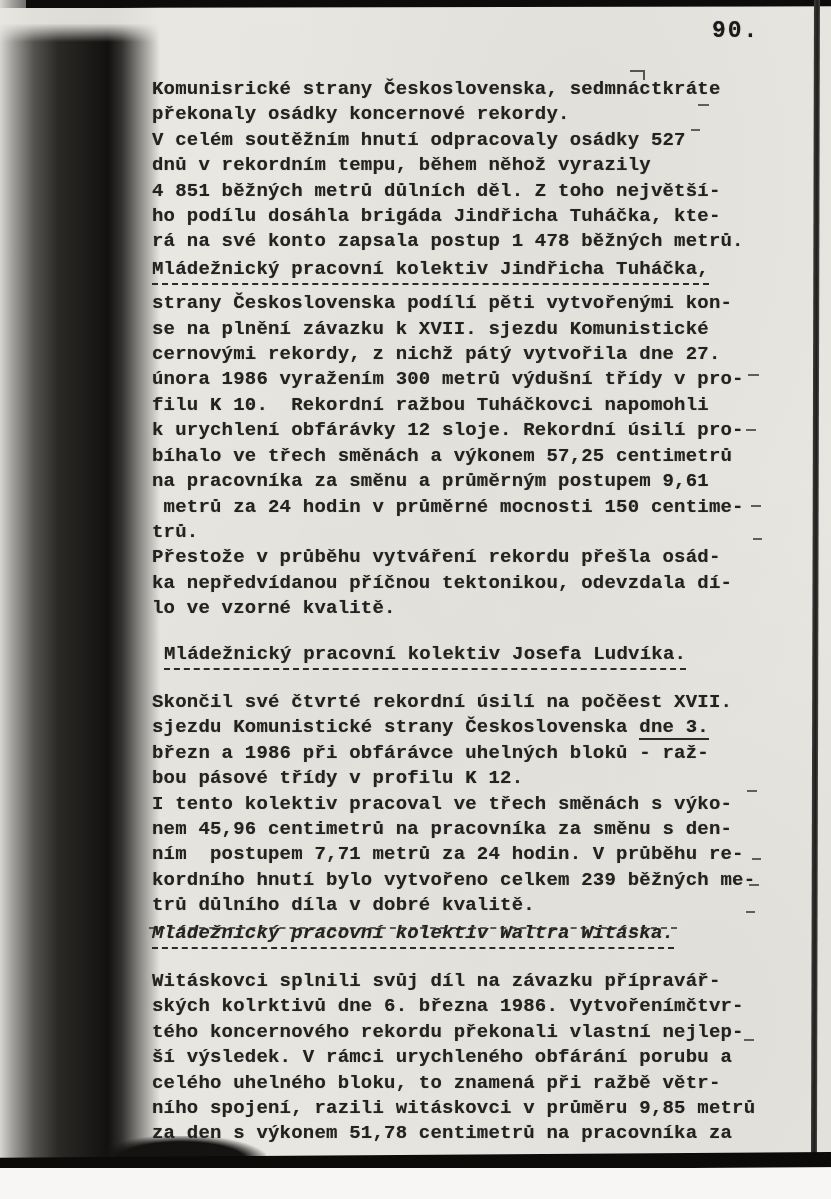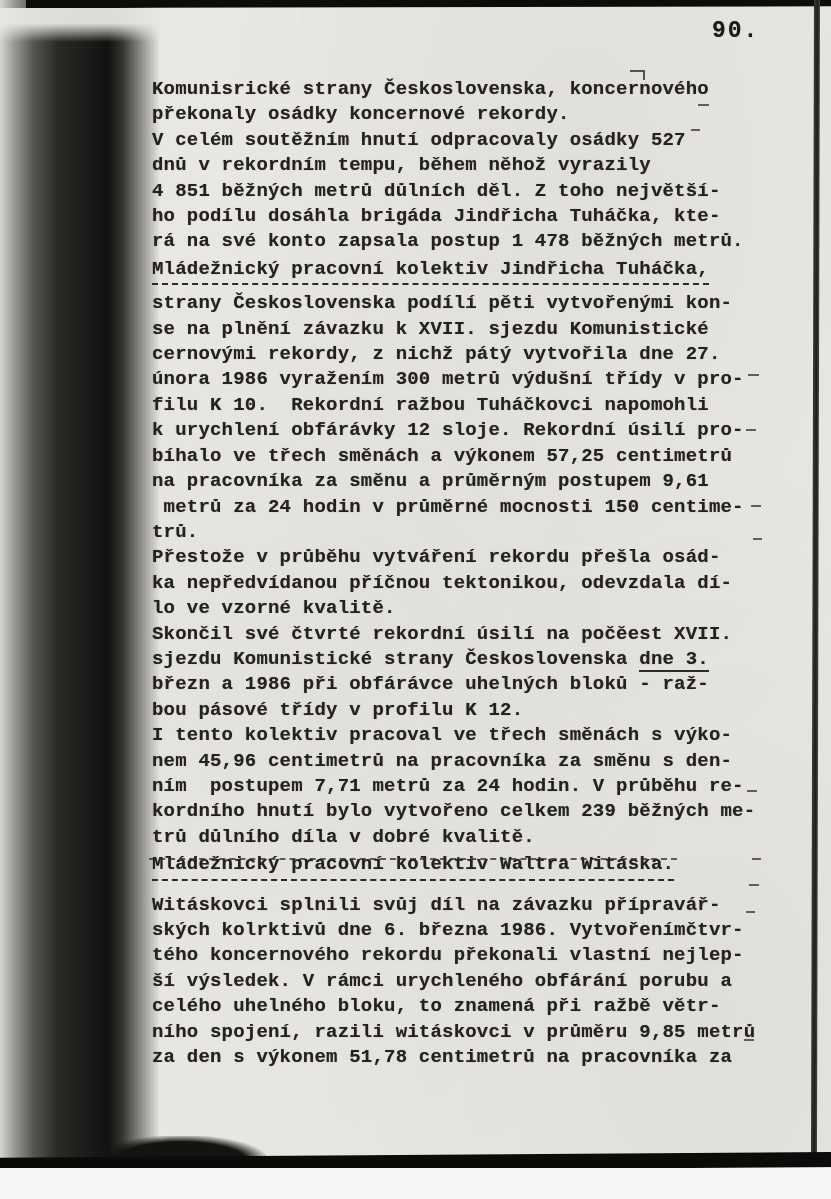--- a/index.html
+++ b/index.html
@@ -51,21 +51,21 @@
   .para{margin:0;}
   .heading{font-size:19px;line-height:25.4px;font-weight:700;letter-spacing:0.2px;
            text-shadow:0 0 1px rgba(36,34,32,0.45);}
   .hline{display:inline-block;position:relative;border-bottom:2px dashed #2d2b28;padding-bottom:1px;}
   .overdash::before{content:"";position:absolute;left:-3px;right:-3px;top:6px;border-top:2px dashed rgba(45,43,40,0.75);}
   .u{border-bottom:2px solid #2d2b28;}
 
   
   .block-1{margin-top:2px;margin-bottom:6px;}
   .block-3{margin:20px 0 20px 12px;}
-  .block-5{margin-top:2px;margin-bottom:12px;}
+  .block-5{margin-top:2px;margin-bottom:20px;font-style:italic;}
 
   
   .art{position:absolute;background:#3e3c39;opacity:0.8;}
   .art-corner{position:absolute;width:13px;height:8px;border-top:2px solid #3e3c39;border-right:2px solid #3e3c39;opacity:0.85;background:none;}
 </style>
 </head>
 <body>
 
 <div class="scan">
   <div class="gutter"></div>
@@ -73,21 +73,21 @@
   <div class="top-strip"></div>
   <div class="right-edge"></div>
   <div class="bottom-bar-bump"></div>
   <div class="bottom-bar"></div>
   <div class="bottom-white"></div>
 
   <div class="page-number">90.</div>
 
   <div class="content" id="content">
       <div class="para block-0">
-        <div class="line"><span>Komunisrické strany Československa, koncernového</span></div>
+        <div class="line"><span>Komunisrické strany Československa, sedmnáctkráte</span></div>
         <div class="line"><span>překonaly osádky koncernové rekordy.</span></div>
         <div class="line"><span>V celém soutěžním hnutí odpracovaly osádky 527</span></div>
         <div class="line"><span>dnů v rekordním tempu, během něhož vyrazily</span></div>
         <div class="line"><span>4 851 běžných metrů důlních děl. Z toho největší-</span></div>
         <div class="line"><span>ho podílu dosáhla brigáda Jindřicha Tuháčka, kte-</span></div>
         <div class="line"><span>rá na své konto zapsala postup 1 478 běžných metrů.</span></div>
       </div>
       <div class="heading block-1"><span class="hline">Mládežnický pracovní kolektiv Jindřicha Tuháčka,</span></div>
       <div class="para block-2">
         <div class="line"><span>strany Československa podílí pěti vytvořenými kon-</span></div>
@@ -97,20 +97,21 @@
         <div class="line"><span>filu K 10.  Rekordní ražbou Tuháčkovci napomohli</span></div>
         <div class="line"><span>k urychlení obfárávky 12 sloje. Rekordní úsilí pro-</span></div>
         <div class="line"><span>bíhalo ve třech směnách a výkonem 57,25 centimetrů</span></div>
         <div class="line"><span>na pracovníka za směnu a průměrným postupem 9,61</span></div>
         <div class="line"><span> metrů za 24 hodin v průměrné mocnosti 150 centime-</span></div>
         <div class="line"><span>trů.</span></div>
         <div class="line"><span>Přestože v průběhu vytváření rekordu přešla osád-</span></div>
         <div class="line"><span>ka nepředvídanou příčnou tektonikou, odevzdala dí-</span></div>
         <div class="line"><span>lo ve vzorné kvalitě.</span></div>
       </div>
+      <div class="heading block-3"><span class="hline">Mládežnický pracovní kolektiv Josefa Ludvíka.</span></div>
       <div class="para block-4">
         <div class="line"><span>Skončil své čtvrté rekordní úsilí na počěest XVII.</span></div>
         <div class="line"><span>sjezdu Komunistické strany Československa </span><span class="u">dne 3.</span></div>
         <div class="line"><span>březn a 1986 při obfárávce uhelných bloků - raž-</span></div>
         <div class="line"><span>bou pásové třídy v profilu K 12.</span></div>
         <div class="line"><span>I tento kolektiv pracoval ve třech směnách s výko-</span></div>
         <div class="line"><span>nem 45,96 centimetrů na pracovníka za směnu s den-</span></div>
         <div class="line"><span>ním  postupem 7,71 metrů za 24 hodin. V průběhu re-</span></div>
         <div class="line"><span>kordního hnutí bylo vytvořeno celkem 239 běžných me-</span></div>
         <div class="line"><span>trů důlního díla v dobré kvalitě.</span></div>

